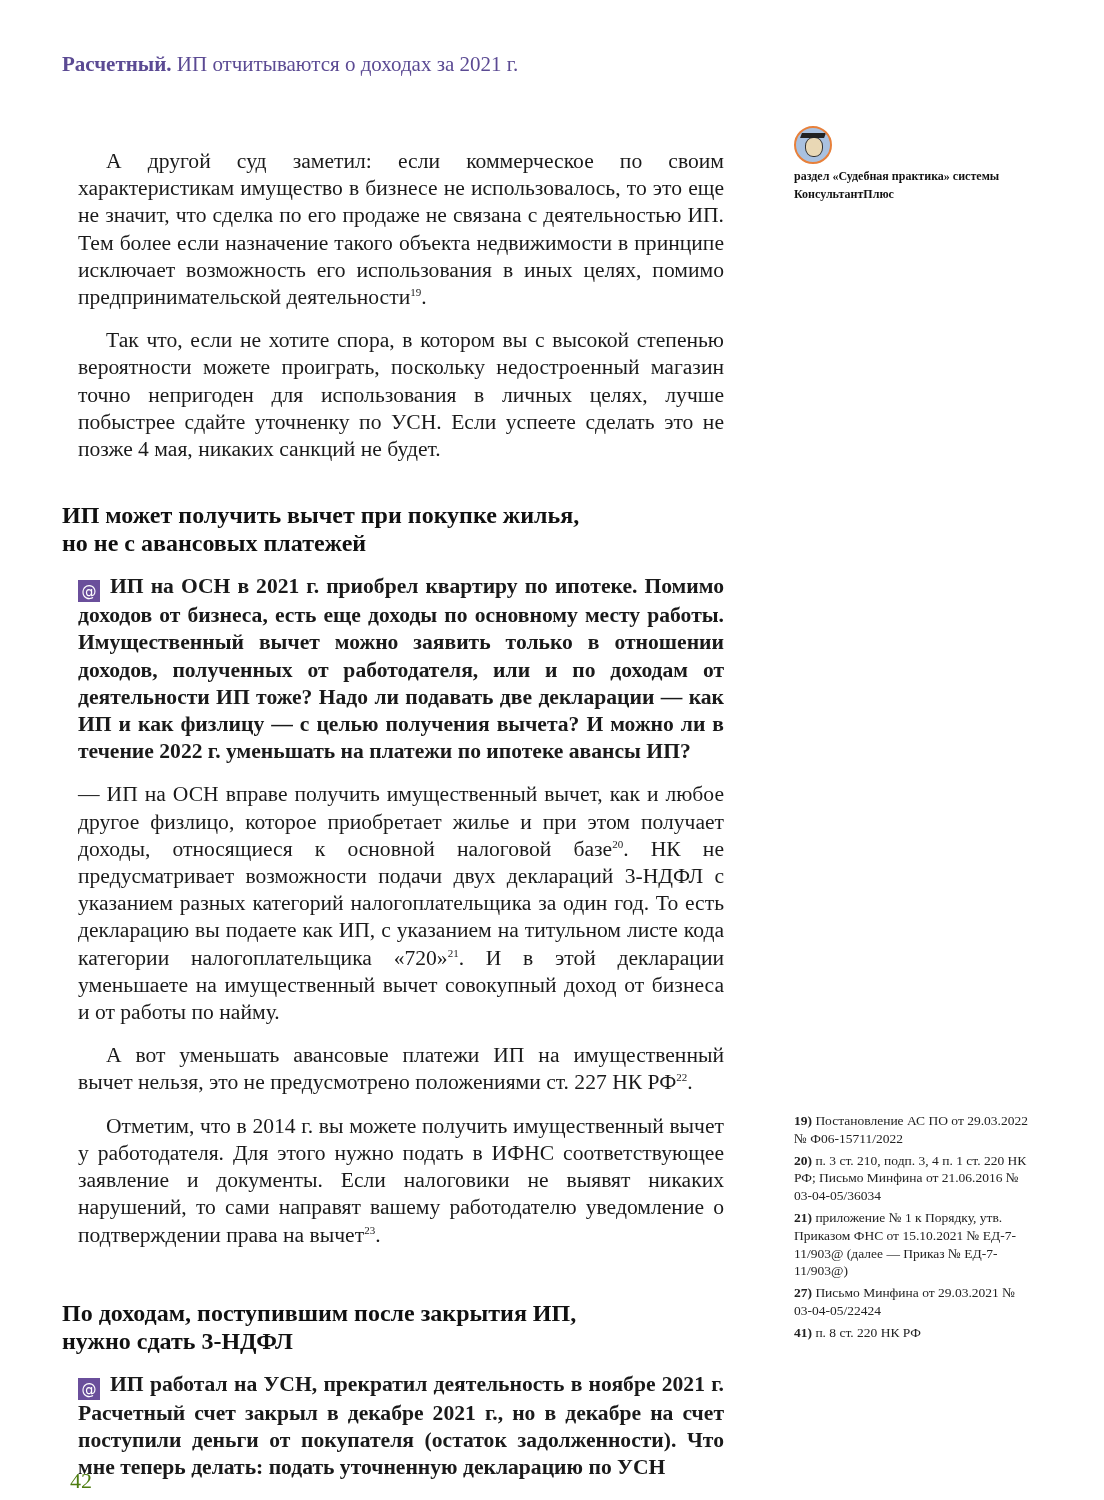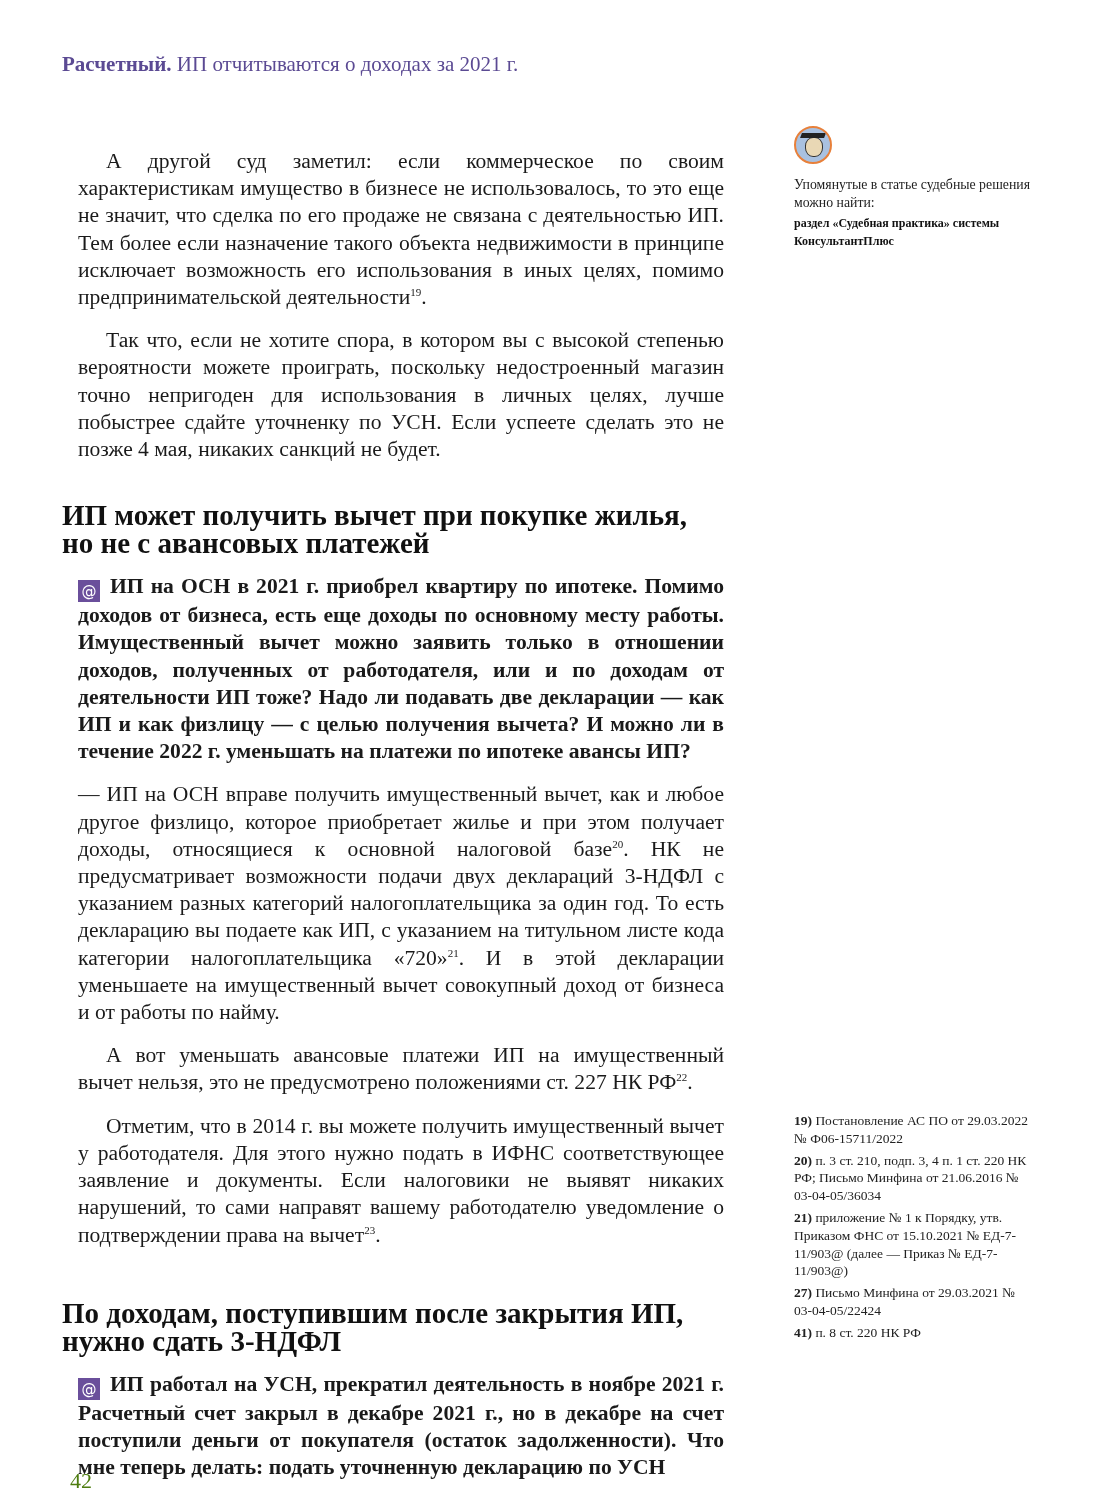--- a/index.html
+++ b/index.html
@@ -4,21 +4,21 @@
   <style>
     html, body { margin: 0; padding: 0; background: #ffffff; }
     body { width: 1104px; height: 1500px; position: relative; overflow: hidden;
            font-family: "Liberation Serif", "DejaVu Serif", serif; color: #1a1a1a; }
     .running-head { position: absolute; left: 62px; top: 52px; font-size: 21px; color: #5b4a93; white-space: nowrap; }
     .running-head b { font-weight: bold; }
     .main { position: absolute; left: 62px; top: 132px; width: 678px; }
     .p { font-size: 21.6px; line-height: 27.2px; text-align: justify; margin: 16px; }
     .indent { text-indent: 28px; }
     .bold { font-weight: bold; }
-    h2 { font-size: 29px; line-height: 28px; font-weight: bold; margin: 0; color: #111; }
+    h2 { font-size: 24px; line-height: 28px; font-weight: bold; margin: 0; color: #111; }
     sup { font-size: 11px; line-height: 0; vertical-align: super; }
     .at-icon { display: inline-block; width: 22px; height: 22px; background: #6a4f9b; color: #fff;
                font-family: "DejaVu Sans", sans-serif; font-size: 15px; line-height: 22px; text-align: center;
                vertical-align: -3px; margin-right: 10px; text-indent: 0; font-weight: normal; }
     .sidebar { position: absolute; left: 794px; width: 240px; }
     .avatar { width: 34px; height: 34px; border-radius: 50%; border: 2px solid #e8803a; background: #a9c1e0;
               position: relative; overflow: hidden; }
     .avatar .face { position: absolute; left: 9px; top: 9px; width: 16px; height: 18px; background: #e9d8b5; border-radius: 45%; border: 1px solid #333; }
     .avatar .cap { position: absolute; left: 5px; top: 5px; width: 24px; height: 5px; background: #222; transform: skewX(-20deg); }
     .side-note { font-size: 13.8px; line-height: 17.5px; margin-top: 12px; color: #222; }
@@ -59,21 +59,20 @@
   </h2>
 
   <p class="p bold" style="margin-top:16px;"><span class="at-icon">@</span><span>ИП работал на УСН, прекратил деятельность в ноябре 2021 г. Расчетный счет закрыл в декабре 2021 г., но в декабре на счет поступили деньги от покупателя (остаток задолженности). Что мне теперь делать: подать уточненную декларацию по УСН</span></p>
 </div>
 
 <div class="sidebar" style="top:126px;">
   <div class="avatar">
     <div class="face"></div>
     <div class="cap"></div>
   </div>
-  <div class="side-note">Упомянутые в статье судебные решения можно найти:</div>
   <div class="side-note-bold">раздел «Судебная практика» системы КонсультантПлюс</div>
 </div>
 
 <div class="footnotes">
   <div class="fn"><b>19)</b> <span>Постановление АС ПО от 29.03.2022 № Ф06-15711/2022</span></div>
   <div class="fn"><b>20)</b> <span>п. 3 ст. 210, подп. 3, 4 п. 1 ст. 220 НК РФ; Письмо Минфина от 21.06.2016 № 03-04-05/36034</span></div>
   <div class="fn"><b>21)</b> <span>приложение № 1 к Порядку, утв. Приказом ФНС от 15.10.2021 № ЕД-7-11/903@ (далее — Приказ № ЕД-7-11/903@)</span></div>
   <div class="fn"><b>27)</b> <span>Письмо Минфина от 29.03.2021 № 03-04-05/22424</span></div>
   <div class="fn"><b>41)</b> <span>п. 8 ст. 220 НК РФ</span></div>
 </div>

